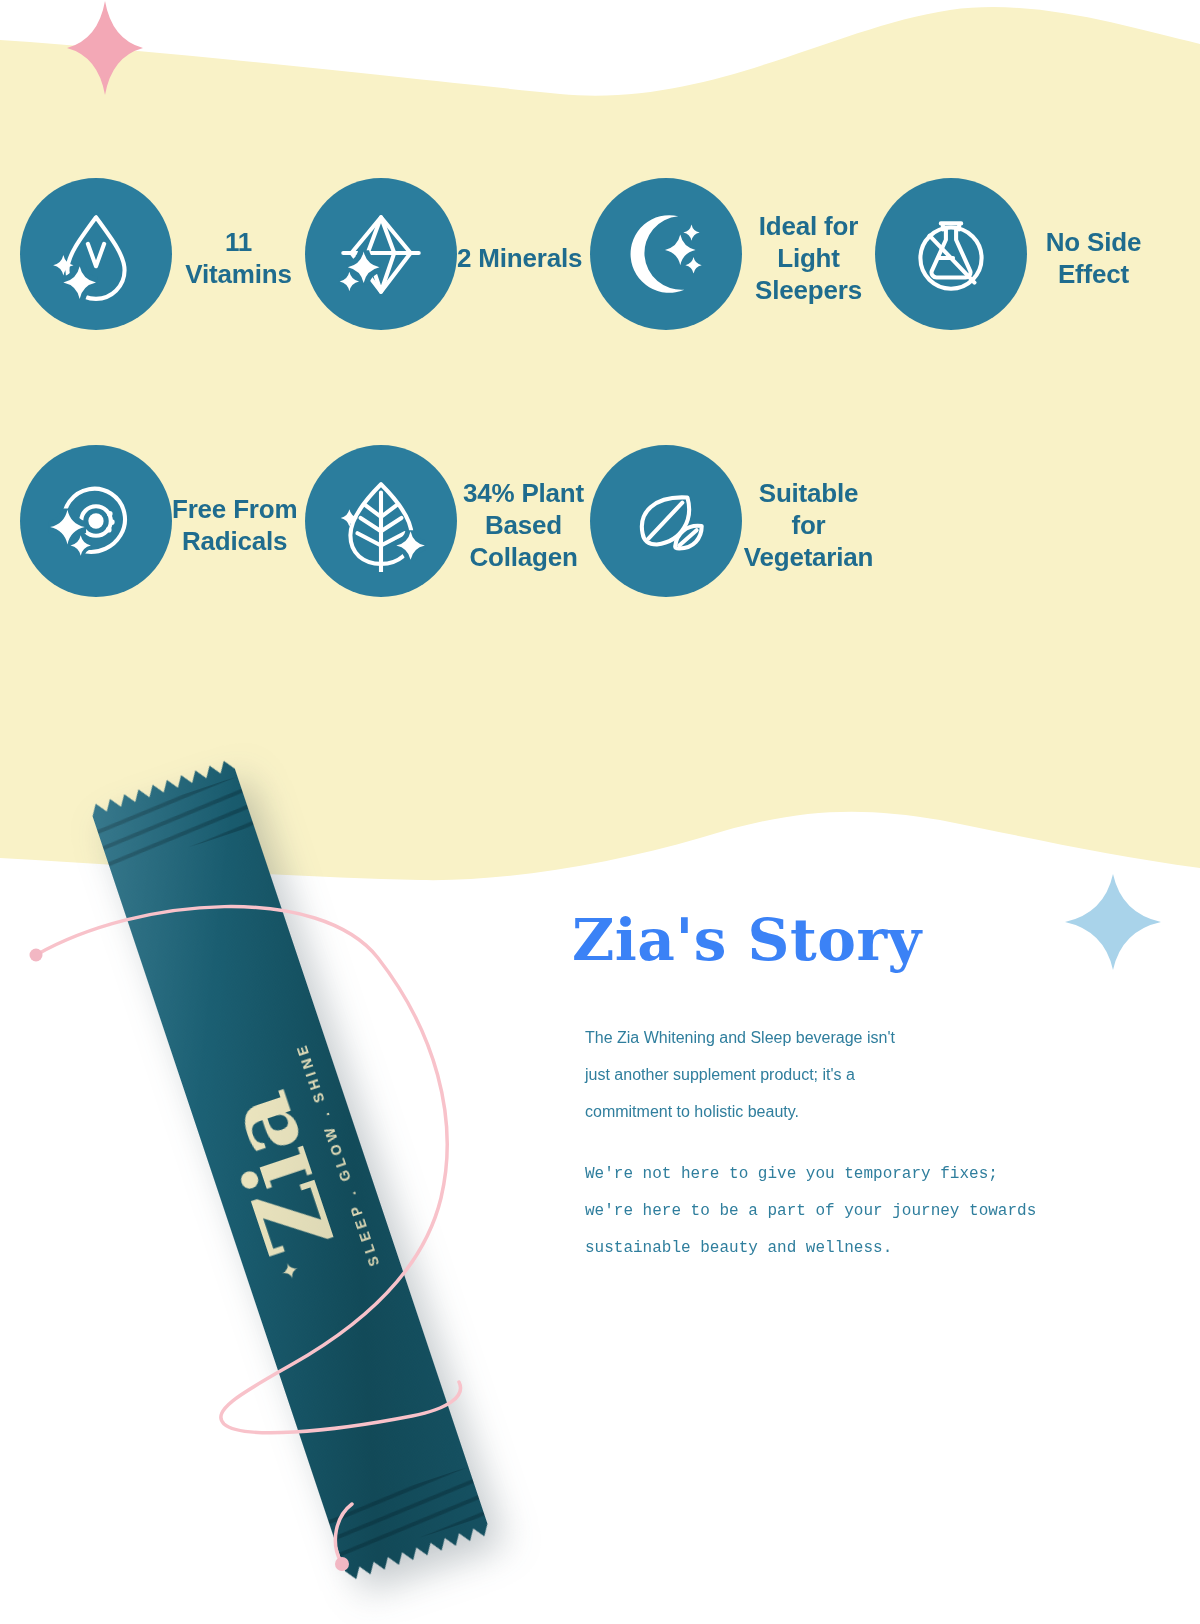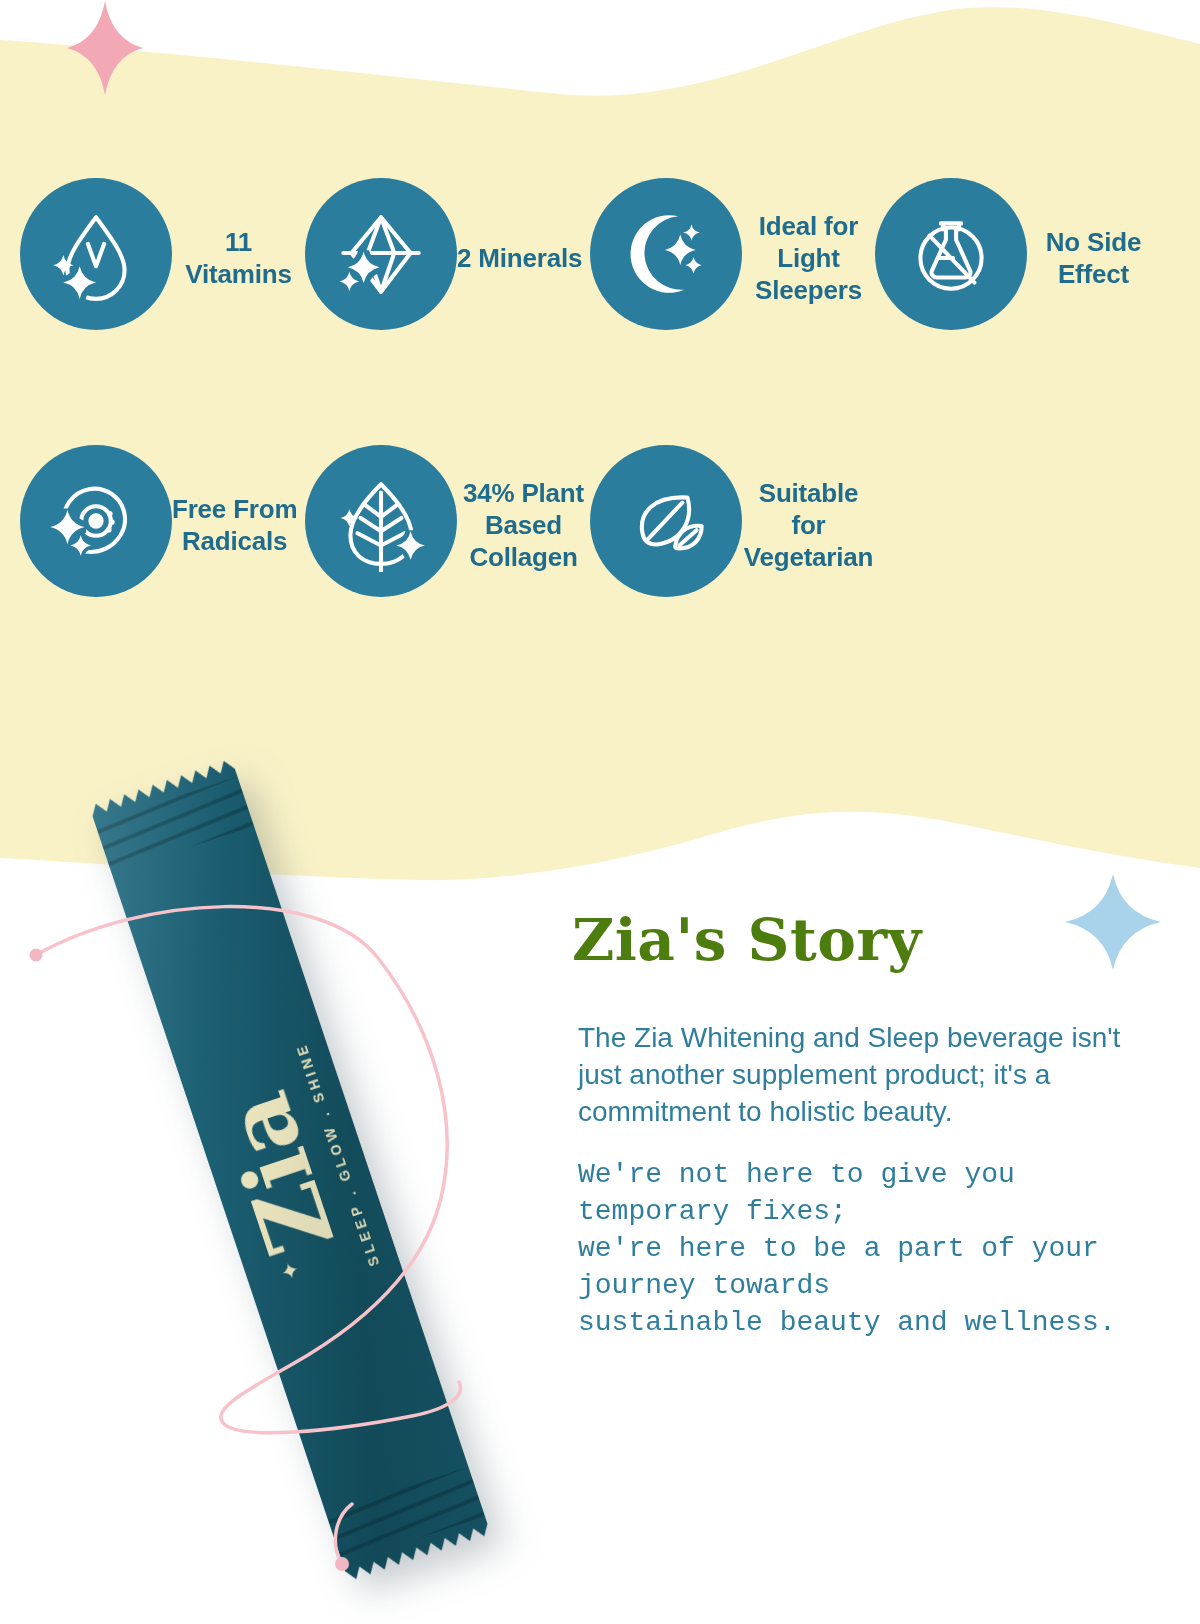--- a/index.html
+++ b/index.html
@@ -19,22 +19,22 @@
   .circle svg{width:102px;height:102px;display:block;}
   .ic{stroke:#ffffff;stroke-width:4;fill:none;stroke-linecap:round;stroke-linejoin:round;}
   .spark{fill:#ffffff;stroke:none;}
   .spark-ko{fill:#ffffff;stroke:#2b7d9d;stroke-width:7;paint-order:stroke;}
   .feature-label{margin-top:8px;font-size:26px;line-height:32px;font-weight:700;
     color:#1f6c8e;text-align:center;white-space:pre-line;letter-spacing:-0.2px;}
 
   
   .story{position:absolute;top:905px;left:572px;width:580px;z-index:2;}
   .story h2{margin:0;font-family:"DejaVu Serif",serif;font-weight:700;
-    font-size:58px;line-height:70px;color:#4d7c0f;letter-spacing:0.5px;}
-  .story p{margin:6px;font-size:28px;line-height:37px;color:#2f7e9d;white-space:pre-line;}
+    font-size:58px;line-height:70px;color:#3b82f6;letter-spacing:0.5px;}
+  .story p{margin:13px;font-size:16px;line-height:37px;color:#2f7e9d;white-space:pre-line;}
   .story p.first{margin-top:44px;}
   .story p + p{margin-top:26px;font-family:Liberation Mono, monospace;}
 
   
   .sachet{position:absolute;left:215px;top:760px;width:150px;height:820px;
     transform:rotate(-18.5deg);z-index:3;
     filter:drop-shadow(10px 20px 18px rgba(50,70,80,0.28));}
   .stick{position:absolute;inset:0;
     background:linear-gradient(105deg,#226a80 0%,#1a5d70 35%,#14505f 68%,#1a5e70 100%);
     clip-path:polygon(0px 12px,7px 1px,15px 12px,22px 1px,30px 12px,37px 1px,45px 12px,

